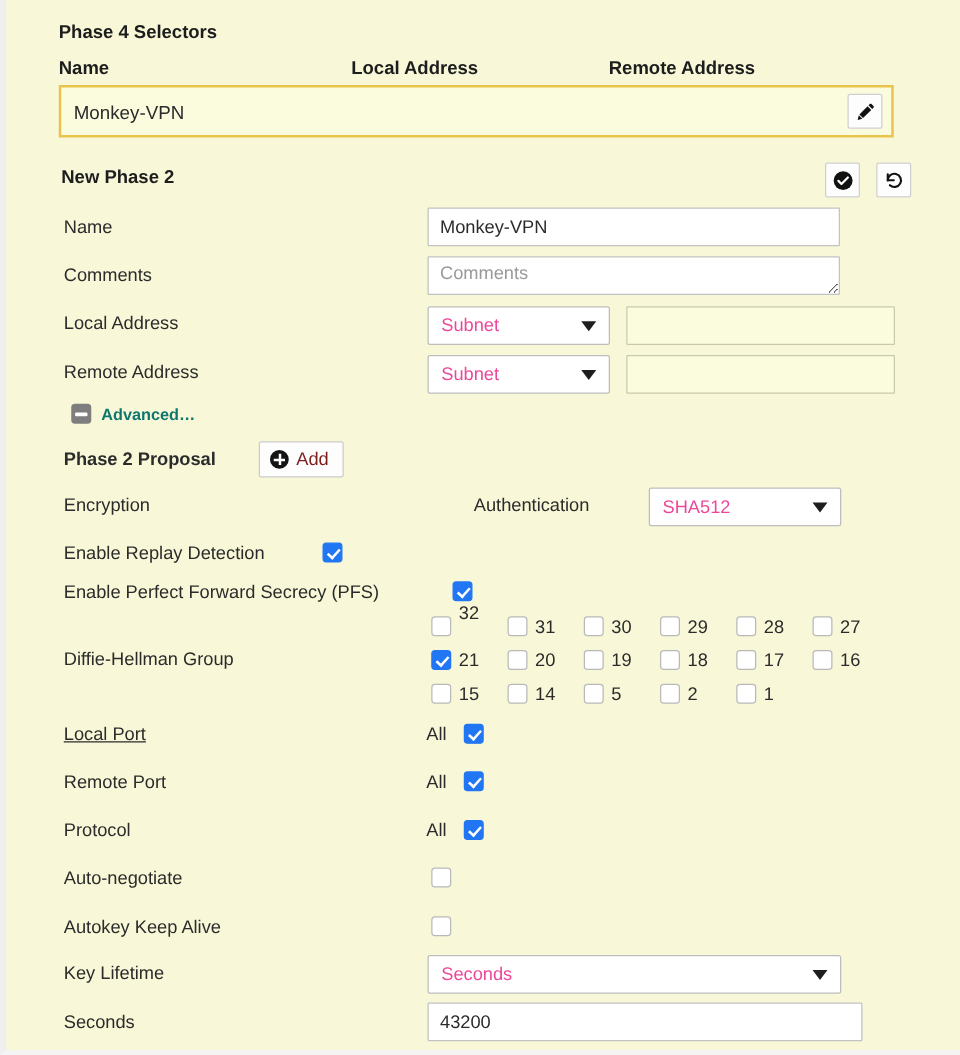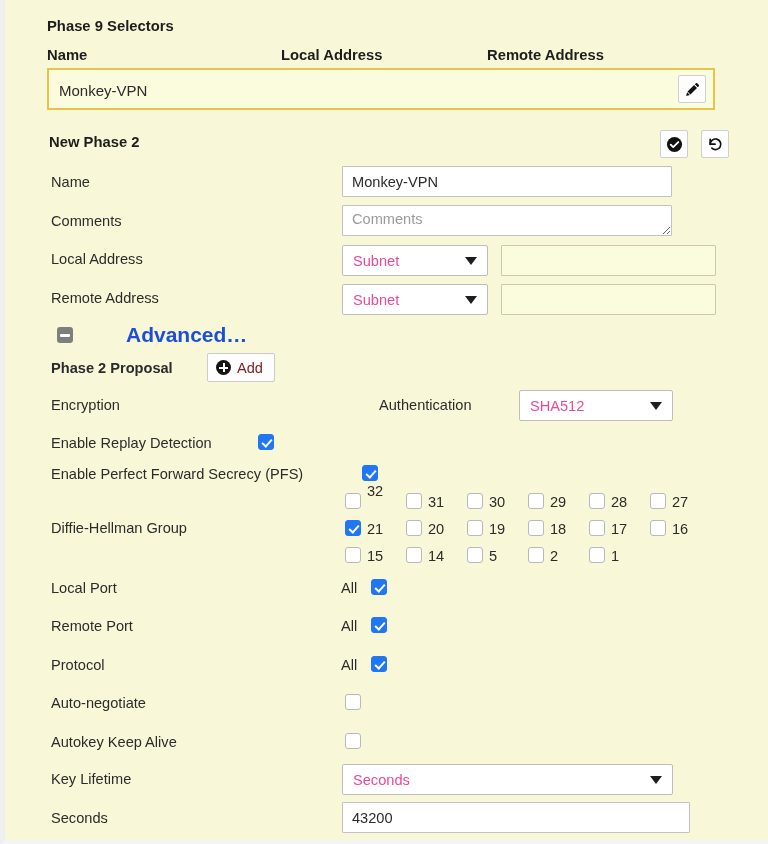--- a/index.html
+++ b/index.html
@@ -196,25 +196,24 @@
     content: "";
     position: absolute;
     left: 3px;
     top: 7px;
     width: 10px;
     height: 2.5px;
     background: #ffffff;
     border-radius: 1px;
   }
   #advanced-toggle .advtxt {
-    font-size: 21px;
+    font-size: 13px;
     font-weight: bold;
-    color: #1d4ed8;
-    white-space: nowrap;
-    margin-left: 45px;
+    color: #0f766e;
+    white-space: nowrap;
   }
 
   
   #add-button {
     position: absolute;
     left: 202px;
     top: 353px;
     height: 29px;
     box-sizing: border-box;
     background: #fdfdfd;
@@ -263,21 +262,21 @@
     position: absolute;
     font-size: 14.6px;
     color: #2b2b2b;
   }
 </style>
 </head>
 <body>
 
 <div id="page">
 
-  <div class="sec-title" style="left:42px; top:18px;">Phase 9 Selectors</div>
+  <div class="sec-title" style="left:42px; top:18px;">Phase 4 Selectors</div>
 
   <div class="col-head" style="left:42px; top:47px;">Name</div>
   <div class="col-head" style="left:276px; top:47px;">Local Address</div>
   <div class="col-head" style="left:482px; top:47px;">Remote Address</div>
 
   <div id="selector-row">
     <span class="cellname">Monkey-VPN</span>
   </div>
 
   <button class="icon-btn" style="left:673px; top:75px; width:28px; height:28px;">
@@ -381,21 +380,21 @@
       <div class="cb" style="left: 401px; top: 547px;"></div>
       <span class="dh-num" style="left: 423px; top: 548px;">14</span>
       <div class="cb" style="left: 462px; top: 547px;"></div>
       <span class="dh-num" style="left: 484px; top: 548px;">5</span>
       <div class="cb" style="left: 523px; top: 547px;"></div>
       <span class="dh-num" style="left: 545px; top: 548px;">2</span>
       <div class="cb" style="left: 584px; top: 547px;"></div>
       <span class="dh-num" style="left: 606px; top: 548px;">1</span>
     </div>
 
-  <div class="row-label" style="left:46px; top:580px;">Local Port</div>
+  <div class="row-label" style="left:46px; top:580px;text-decoration:underline;">Local Port</div>
   <span class="all-txt" style="left:336px; top:580px;">All</span>
   <div class="cb on" style="left:366px; top:579px;"></div>
 
   <div class="row-label" style="left:46px; top:618px;">Remote Port</div>
   <span class="all-txt" style="left:336px; top:618px;">All</span>
   <div class="cb on" style="left:366px; top:617px;"></div>
 
   <div class="row-label" style="left:46px; top:657px;">Protocol</div>
   <span class="all-txt" style="left:336px; top:657px;">All</span>
   <div class="cb on" style="left:366px; top:656px;"></div>

